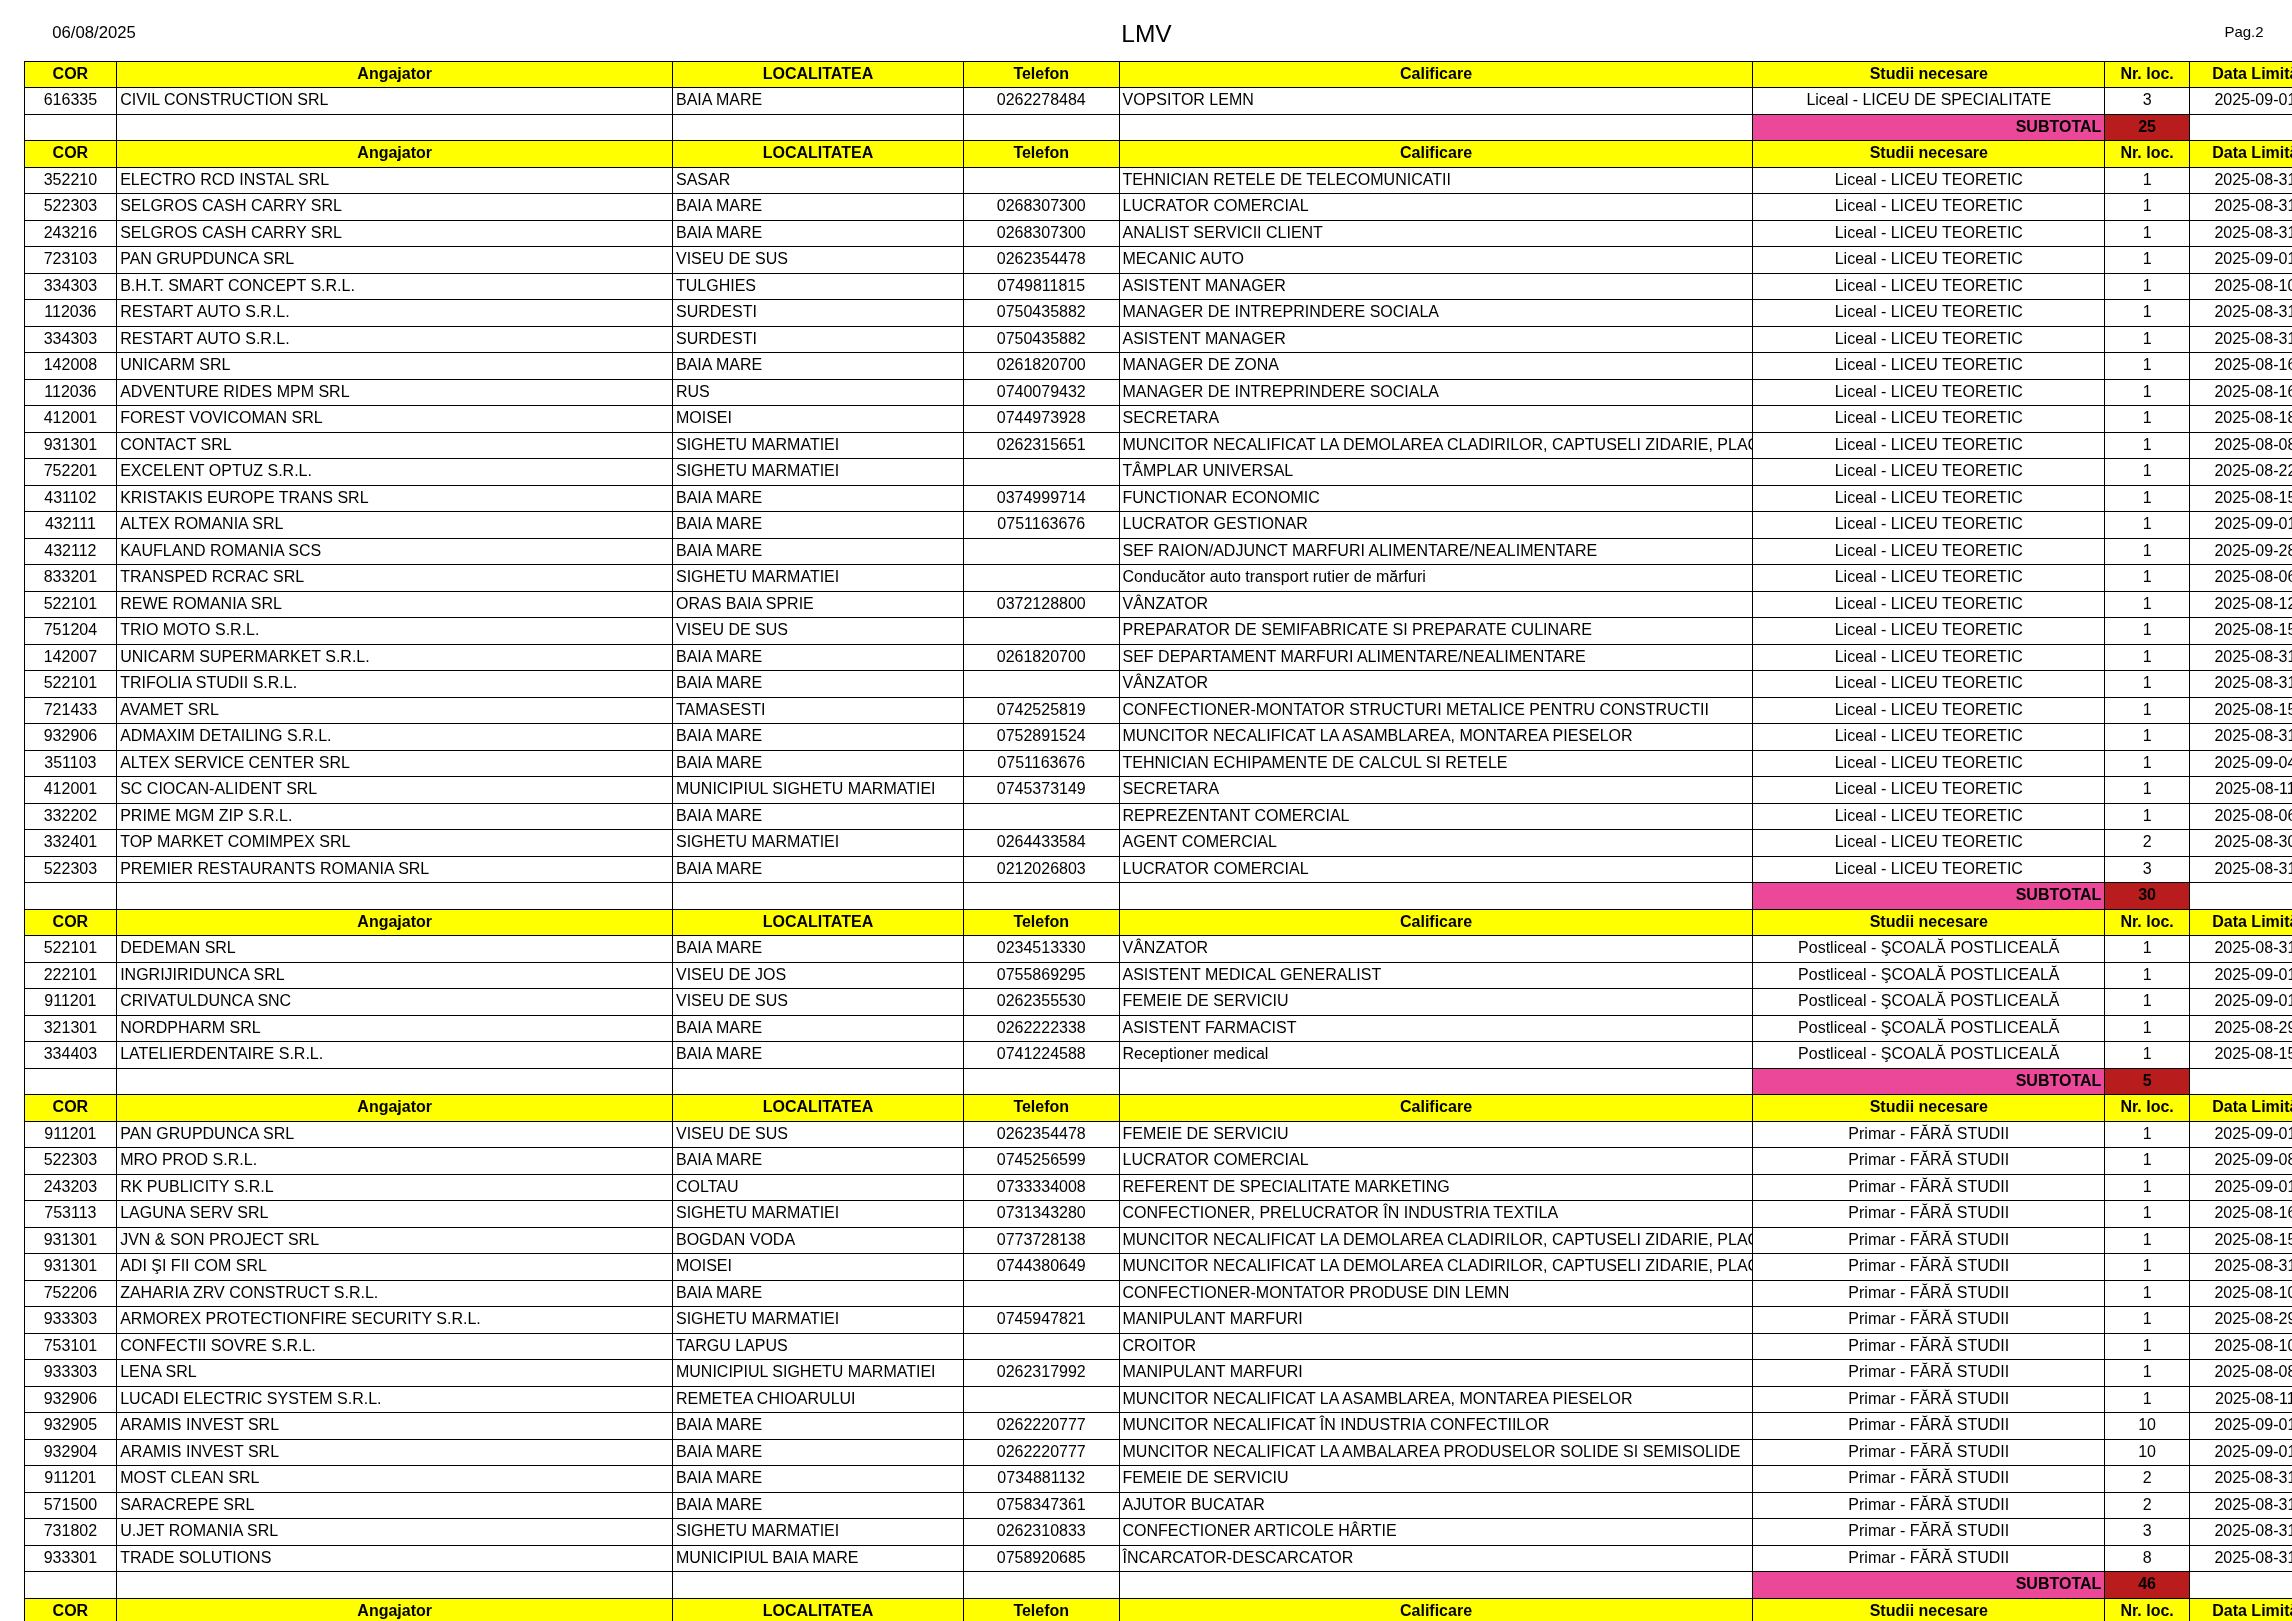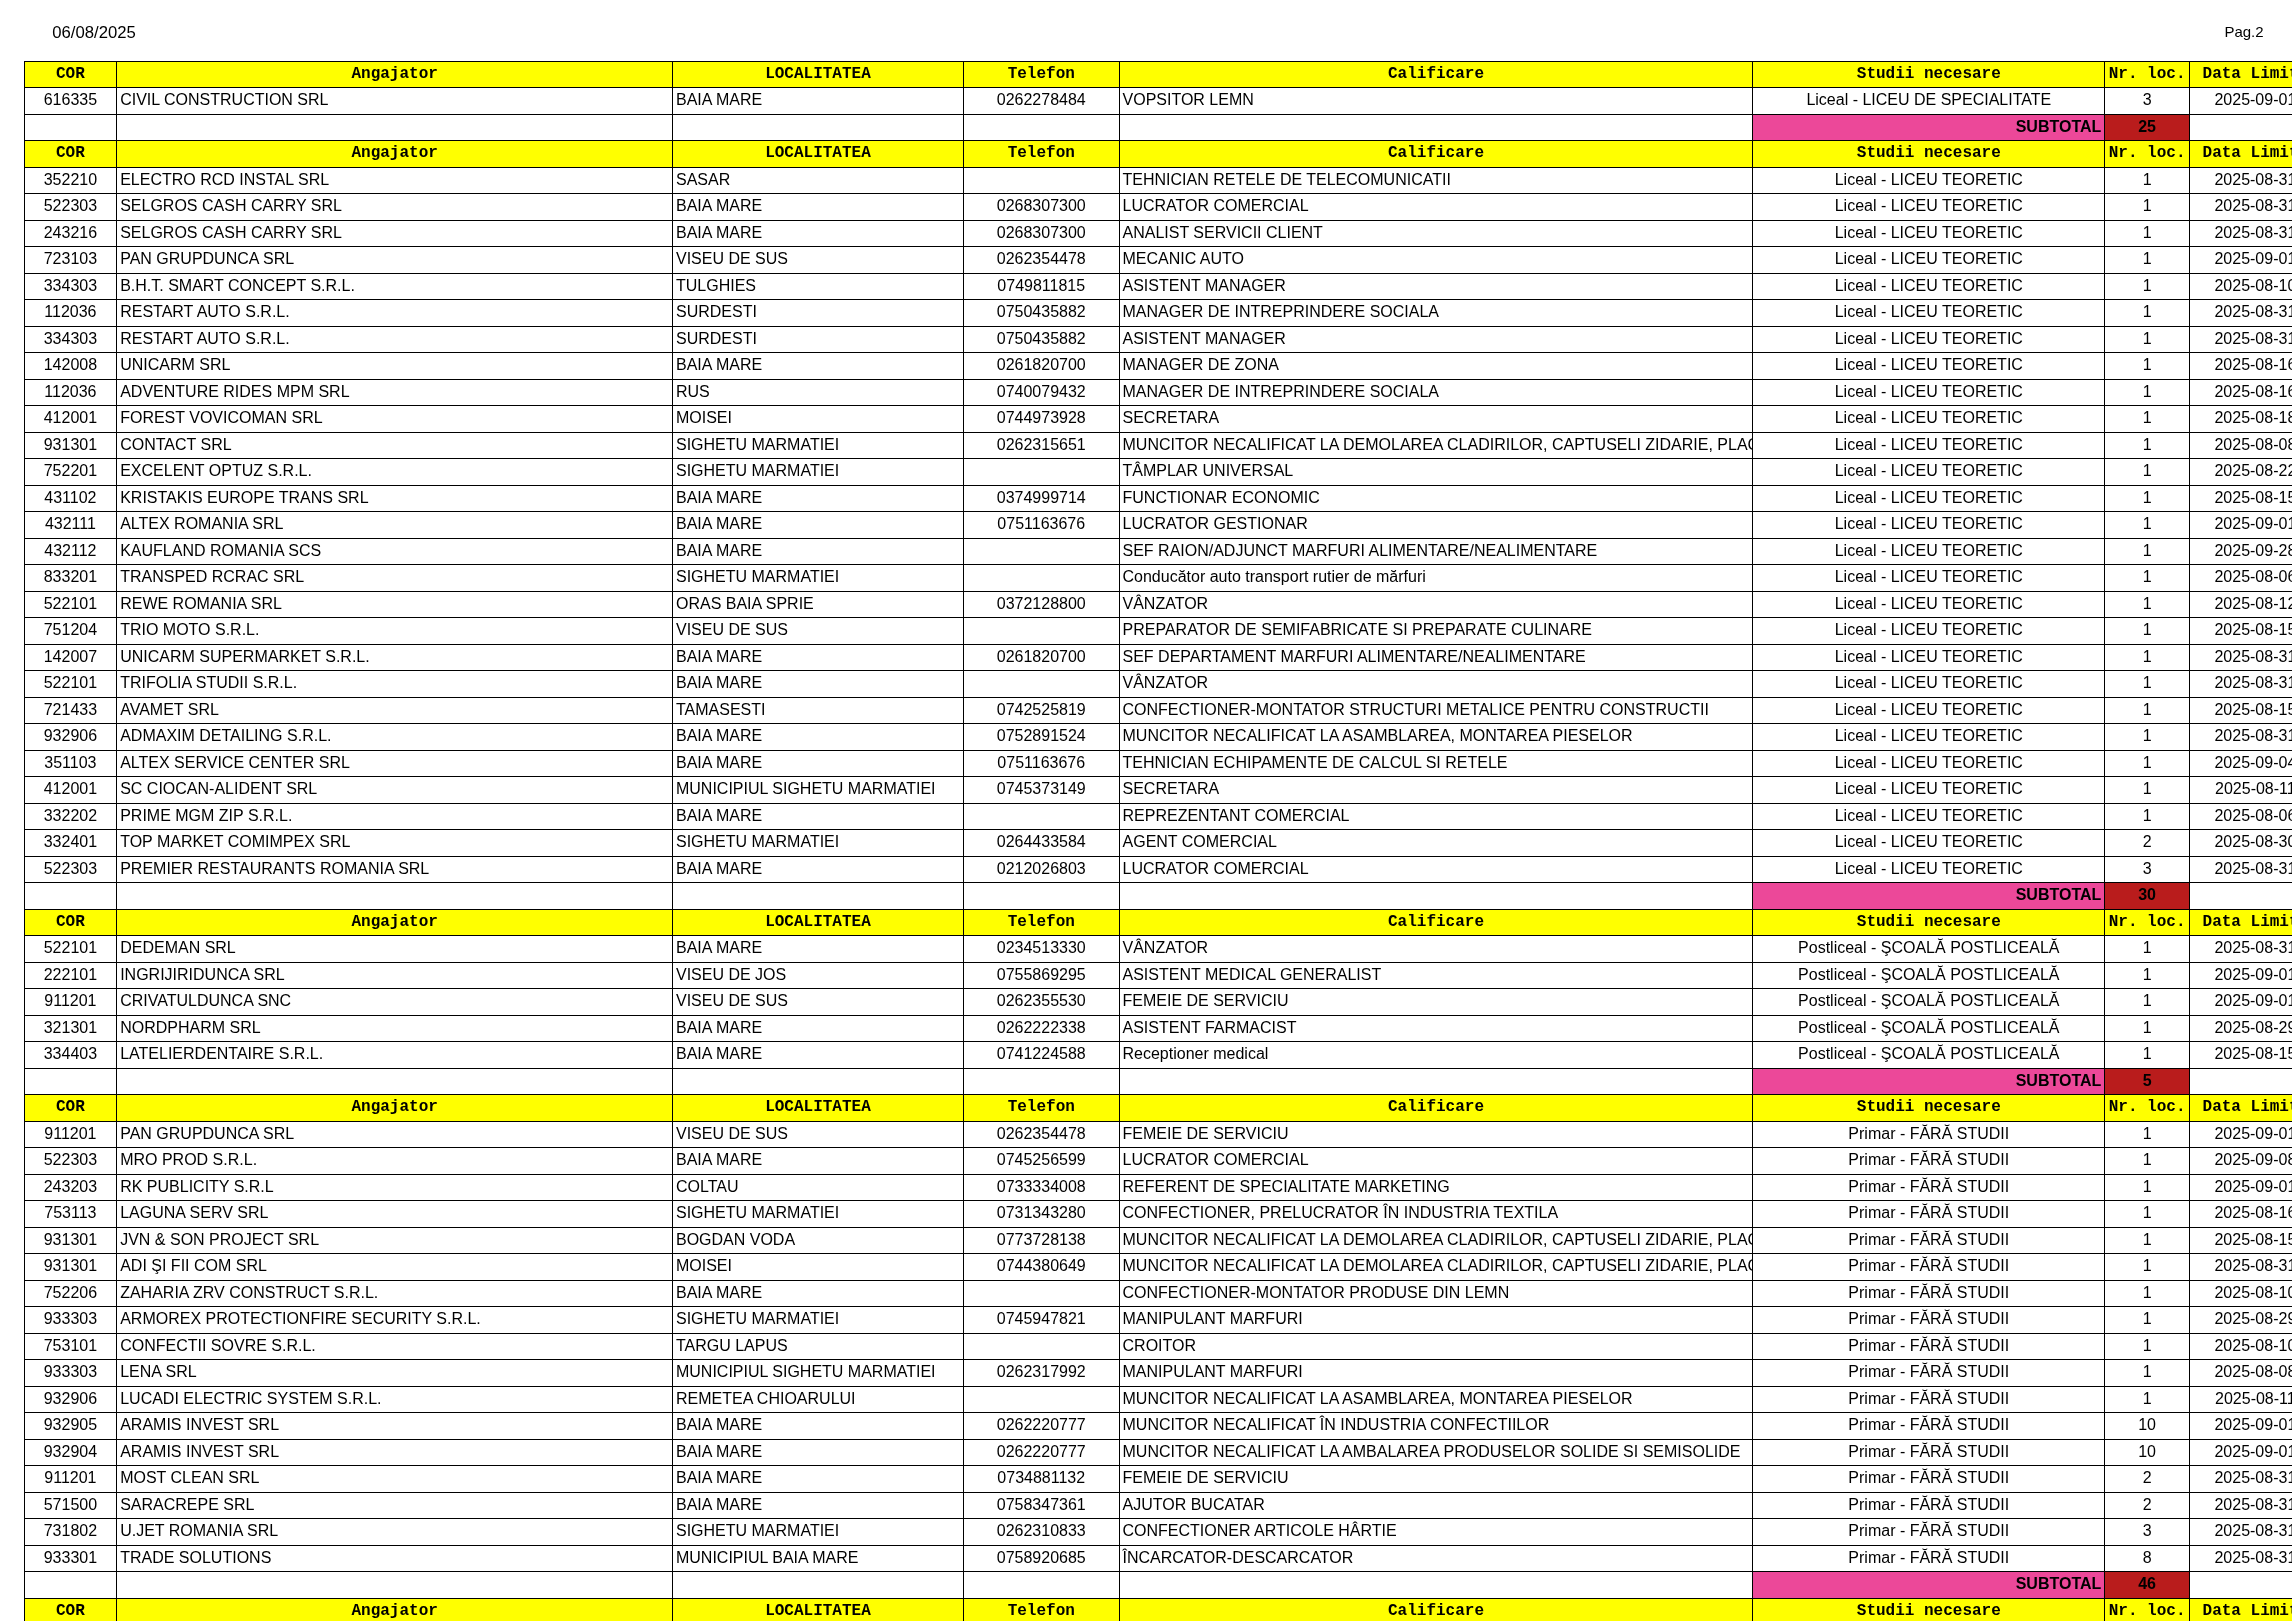--- a/index.html
+++ b/index.html
@@ -57,21 +57,20 @@
     height: 23.5px;
     padding: 1px 2.9px;
     vertical-align: middle;
     overflow: hidden;
     white-space: nowrap;
   }
   tr.header td {
     background: #ffff00;
     font-weight: bold;
     text-align: center;
-    font-family: Liberation Mono, monospace;
   }
   td.c-cor { width: 86px; text-align: center; }
   td.c-ang { width: 549px; text-align: left; }
   td.c-loc { width: 284px; text-align: left; }
   td.c-tel { width: 149px; text-align: center; }
   td.c-cal { width: 627px; text-align: left; }
   td.c-stu { width: 345px; text-align: center; }
   td.c-nr  { width: 78px;  text-align: center; }
   td.c-dat { width: 125px; text-align: center; }
 
@@ -80,20 +79,21 @@
   td.sub-value { text-align: center; font-weight: bold; background:#b91c1c; }
   td.blank { background: #ffffff; border: 1px solid #000; }
 </style>
 </head>
 <body>
 
 <div class="page">
 
   <div class="pageheader">
     <div class="hdr-date">06/08/2025</div>
+    <div class="hdr-title">LMV</div>
     <div class="hdr-page">Pag.2</div>
   </div>
 
   <table class="grid" id="main-table">
     <tbody id="tbody">
         <tr class="header">
           <td class="c-cor">COR</td>
           <td class="c-ang">Angajator</td>
           <td class="c-loc">LOCALITATEA</td>
           <td class="c-tel">Telefon</td>

